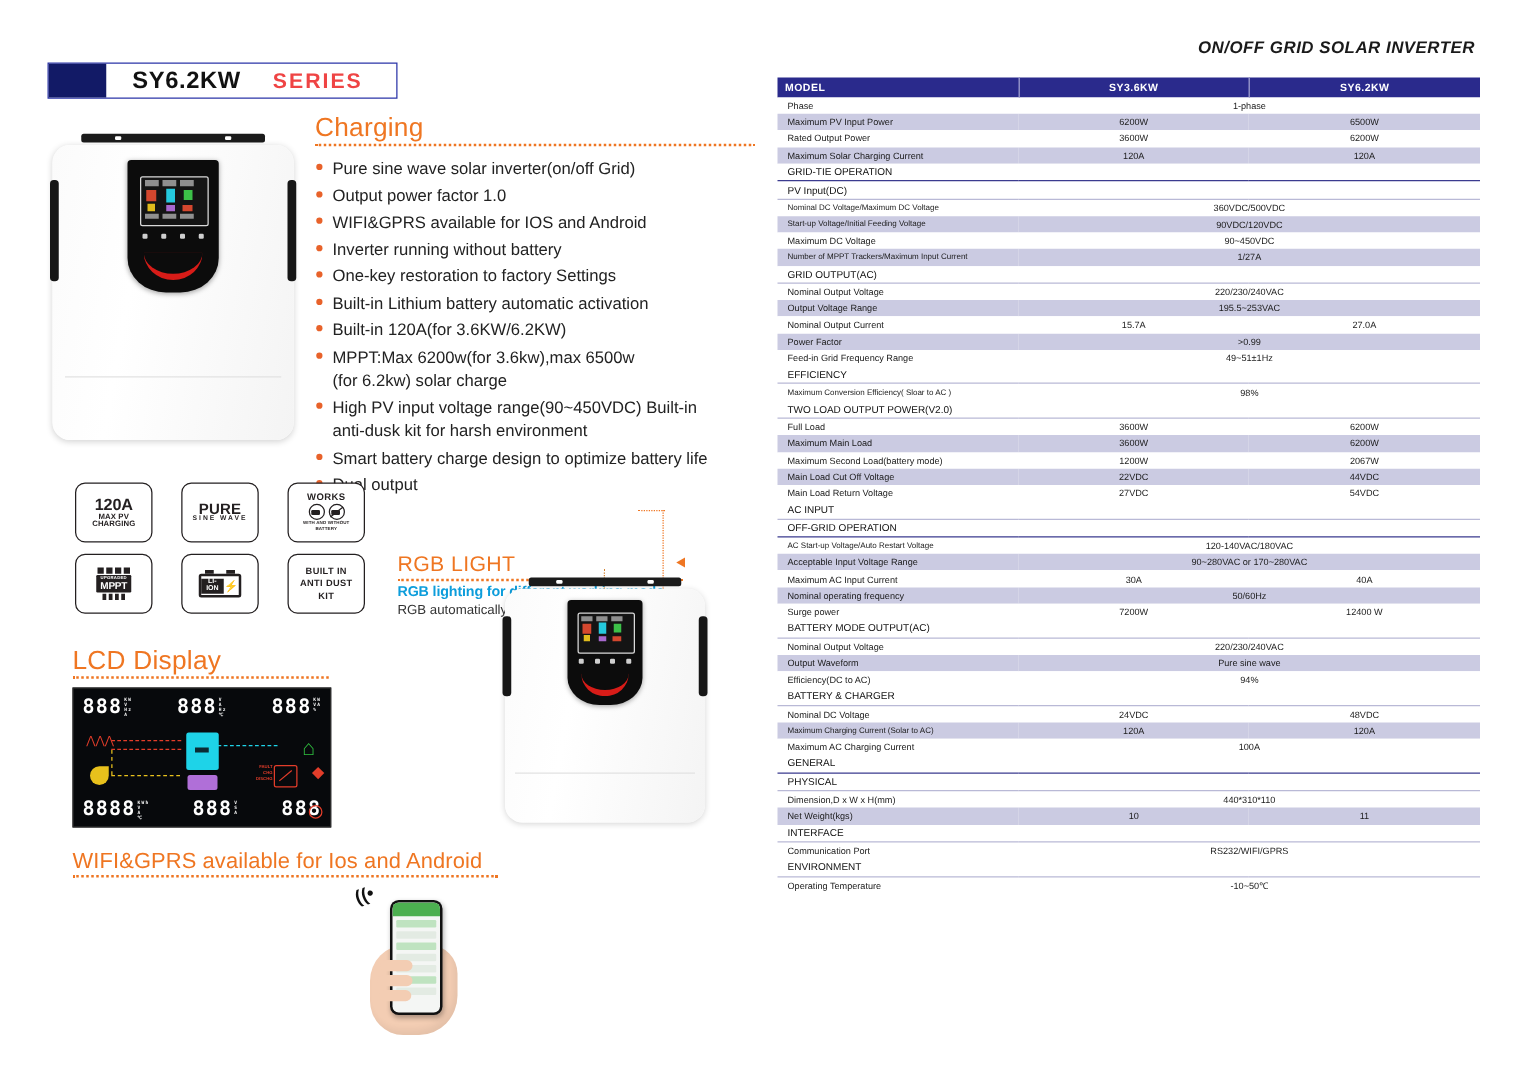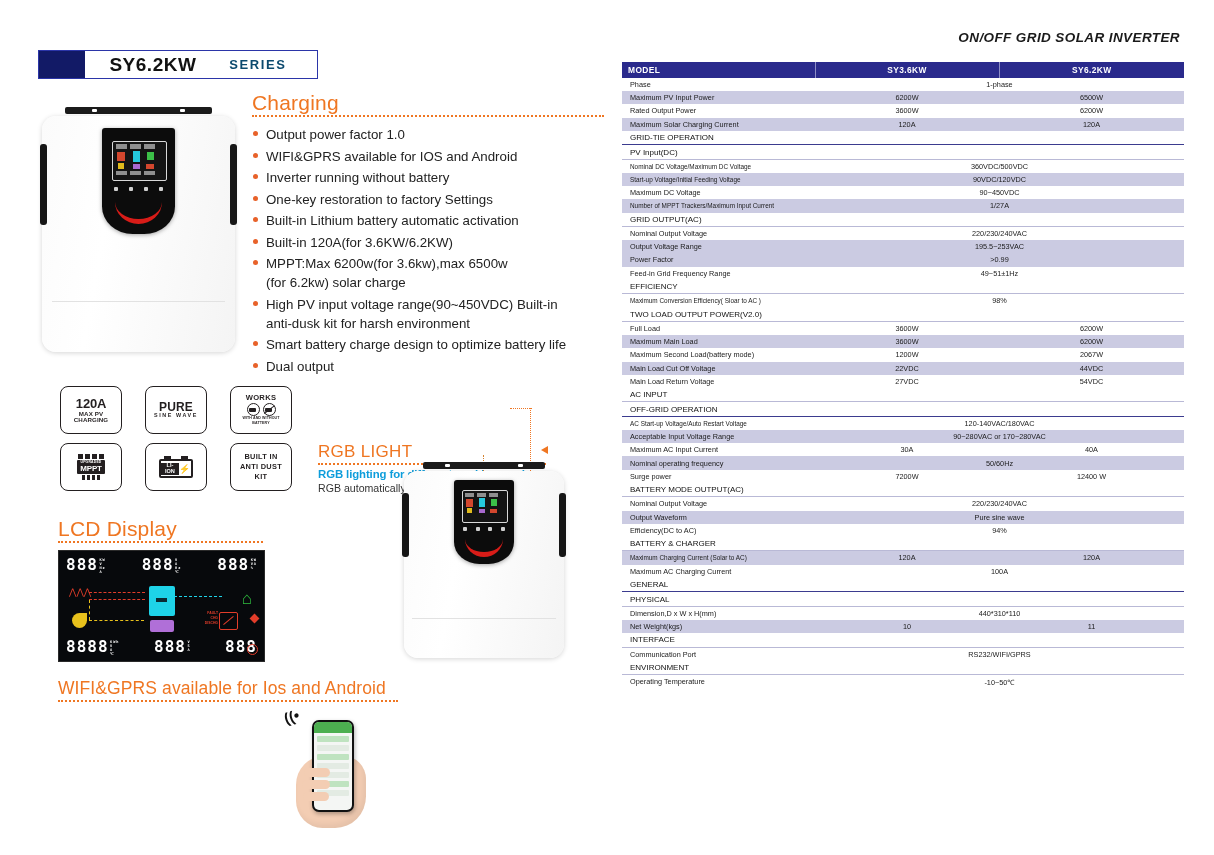--- a/index.html
+++ b/index.html
@@ -31,21 +31,21 @@
     width:46px;height:100%;background:#121a66;flex:0 0 auto;
   }
   .series-badge .txt{
     flex:1;display:flex;align-items:center;justify-content:space-around;
     padding:0 14px 0 8px;
   }
   .series-badge .model{
     font-size:19px;font-weight:bold;color:#111;letter-spacing:.5px;
   }
   .series-badge .series{
-    font-size:13px;font-weight:bold;color:#0c4a6e;letter-spacing:1.6px;
+    font-size:17px;font-weight:bold;color:#ef4444;letter-spacing:1.6px;
   }
 
   
   .features-wrap{position:absolute;left:252px;top:92px;width:352px;}
   .sect-title{
     font-size:21px;color:#ef7622;font-weight:400;
     letter-spacing:.2px;line-height:1.05;
   }
   .dot-rule{
     border-bottom:2px dotted #ef7622;
@@ -346,20 +346,21 @@
         </div>
         <div class="inv-smile"></div>
       </div>
     </div>
   </div>
 
   <div class="features-wrap">
     <div class="sect-title">Charging</div>
     <div class="dot-rule"></div>
     <ul class="feature-list">
+      <li><span class="bullet"></span><span>Pure sine wave solar inverter(on/off Grid)</span></li>
       <li><span class="bullet"></span><span>Output power factor 1.0</span></li>
       <li><span class="bullet"></span><span>WIFI&amp;GPRS available for IOS and Android</span></li>
       <li><span class="bullet"></span><span>Inverter running without battery</span></li>
       <li><span class="bullet"></span><span>One-key restoration to factory Settings</span></li>
       <li><span class="bullet"></span><span>Built-in Lithium battery automatic activation</span></li>
       <li><span class="bullet"></span><span>Built-in 120A(for 3.6KW/6.2KW)</span></li>
       <li><span class="bullet"></span><span>MPPT:Max 6200w(for 3.6kw),max 6500w</span><span class="cont">(for 6.2kw) solar charge</span></li>
       <li><span class="bullet"></span><span>High PV input voltage range(90~450VDC) Built-in</span><span class="cont">anti-dusk kit for harsh environment</span></li>
       <li><span class="bullet"></span><span>Smart battery charge design to optimize battery life</span></li>
       <li><span class="bullet"></span><span>Dual output</span></li>
@@ -626,20 +627,25 @@
           <td colspan="3">GRID OUTPUT(AC)</td>
         </tr>
         <tr class="data">
           <td class="lbl">Nominal Output Voltage</td>
           <td colspan="2" class="val">220/230/240VAC</td>
         </tr>
         <tr class="data alt">
           <td class="lbl">Output Voltage Range</td>
           <td colspan="2" class="val">195.5~253VAC</td>
         </tr>
+        <tr class="data">
+          <td class="lbl">Nominal Output Current</td>
+          <td class="val">15.7A</td>
+          <td class="val">27.0A</td>
+        </tr>
         <tr class="data alt">
           <td class="lbl">Power Factor</td>
           <td colspan="2" class="val">&gt;0.99</td>
         </tr>
         <tr class="data">
           <td class="lbl">Feed-in Grid Frequency Range</td>
           <td colspan="2" class="val">49~51±1Hz</td>
         </tr>
         <tr class="sec nob">
           <td colspan="3">EFFICIENCY</td>
@@ -715,20 +721,25 @@
           <td class="lbl">Output Waveform</td>
           <td colspan="2" class="val">Pure  sine wave</td>
         </tr>
         <tr class="data">
           <td class="lbl">Efficiency(DC to AC)</td>
           <td colspan="2" class="val">94%</td>
         </tr>
         <tr class="sec nob">
           <td colspan="3">BATTERY &amp; CHARGER</td>
         </tr>
+        <tr class="data">
+          <td class="lbl">Nominal DC Voltage</td>
+          <td class="val">24VDC</td>
+          <td class="val">48VDC</td>
+        </tr>
         <tr class="data alt">
           <td class="lbl small">Maximum  Charging Current (Solar to AC)</td>
           <td class="val">120A</td>
           <td class="val">120A</td>
         </tr>
         <tr class="data">
           <td class="lbl">Maximum AC Charging Current</td>
           <td colspan="2" class="val">100A</td>
         </tr>
         <tr class="sec">

